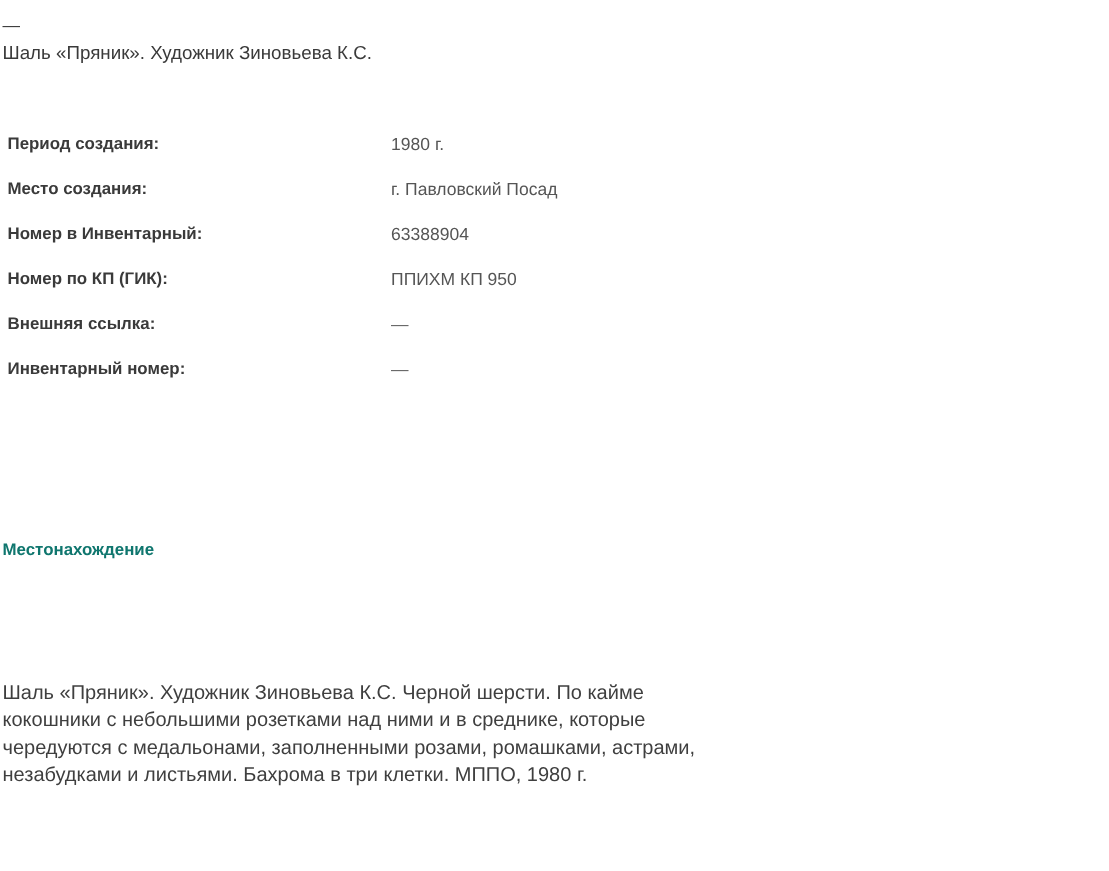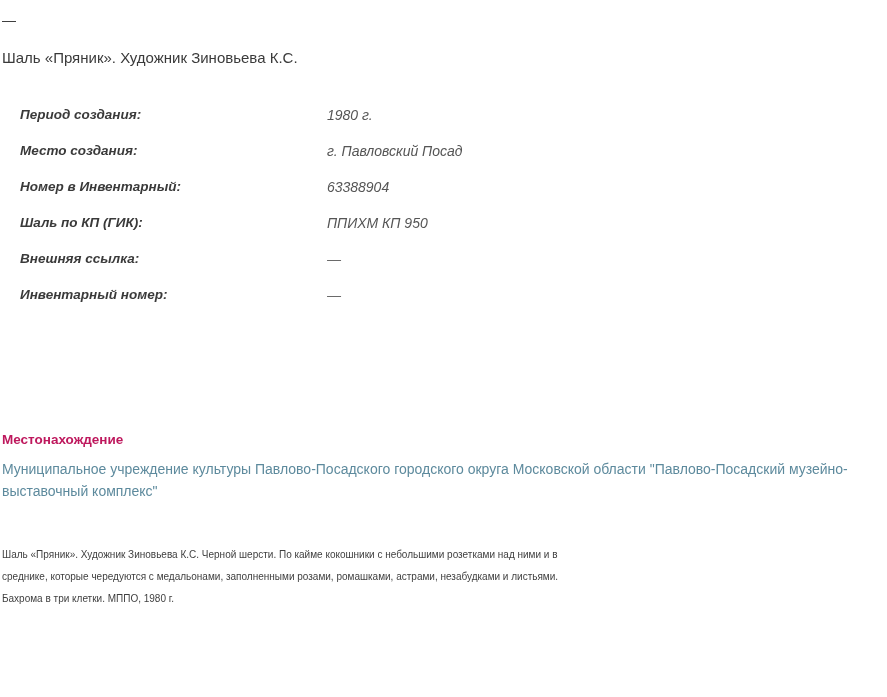--- a/index.html
+++ b/index.html
@@ -35,32 +35,31 @@
   .header-dash {
     font-size: 14px;
     line-height: 22px;
     color: #3f3f3f;
     letter-spacing: 0;
   }
   .header-title {
     font-size: 15px;
     line-height: 22px;
     color: #3a3a3a;
-    margin-top: 16px;
+    margin-top: 1px;
     white-space: nowrap;
   }
 
   
   .meta {
     position: absolute;
-    left: 20px;
+    left: 6px;
     top: 106px;
     width: 700px;
     border-collapse: collapse;
-    font-style: italic;
   }
   .meta-row {
     display: block;
     height: 36px;
   }
   .meta-label {
     display: inline-block;
     width: 303px;
     font-size: 13.5px;
     font-weight: bold;
@@ -83,41 +82,41 @@
   
   .location {
     position: absolute;
     left: 2px;
     top: 431px;
     width: 885px;
   }
   .location-heading {
     font-size: 13.5px;
     font-weight: bold;
-    color: #be185d;
+    color: #0f766e;
     line-height: 18px;
     margin: 0 0 9px 0;
   }
   .location-link {
     display: block;
     font-size: 14px;
     line-height: 22px;
     color: #5d8a9d;
     text-decoration: none;
     cursor: pointer;
     width: 885px;
   }
 
   
   .description {
     position: absolute;
     left: 2px;
     top: 544px;
     width: 580px;
-    font-size: 10px;
+    font-size: 16px;
     line-height: 22px;
     color: #3f3f3f;
     margin: 0;
   }
 </style>
 </head>
 <body>
 
 <div class="page">
 
@@ -139,36 +138,35 @@
       <span class="meta-label">Место создания:</span>
       <span class="meta-value">г. Павловский Посад</span>
     </div>
 
     <div class="meta-row">
       <span class="meta-label">Номер в Инвентарный:</span>
       <span class="meta-value">63388904</span>
     </div>
 
     <div class="meta-row">
-      <span class="meta-label">Шаль по КП (ГИК):</span>
+      <span class="meta-label">Номер по КП (ГИК):</span>
       <span class="meta-value">ППИХМ КП 950</span>
     </div>
 
     <div class="meta-row">
       <span class="meta-label">Внешняя ссылка:</span>
       <span class="meta-value dash">—</span>
     </div>
 
     <div class="meta-row">
       <span class="meta-label">Инвентарный номер:</span>
       <span class="meta-value dash">—</span>
     </div>
 
   </div>
 
   <div class="location">
     <div class="location-heading">Местонахождение</div>
-    <a class="location-link" href="#">Муниципальное учреждение культуры Павлово-Посадского городского округа Московской области "Павлово-Посадский музейно-выставочный комплекс"</a>
   </div>
 
   <p class="description">Шаль «Пряник». Художник Зиновьева К.С. Черной шерсти. По кайме кокошники с небольшими розетками над ними и в среднике, которые чередуются с медальонами, заполненными розами, ромашками, астрами, незабудками и листьями. Бахрома в три клетки. МППО, 1980 г.</p>
 
 </div>
 
 </body></html>

